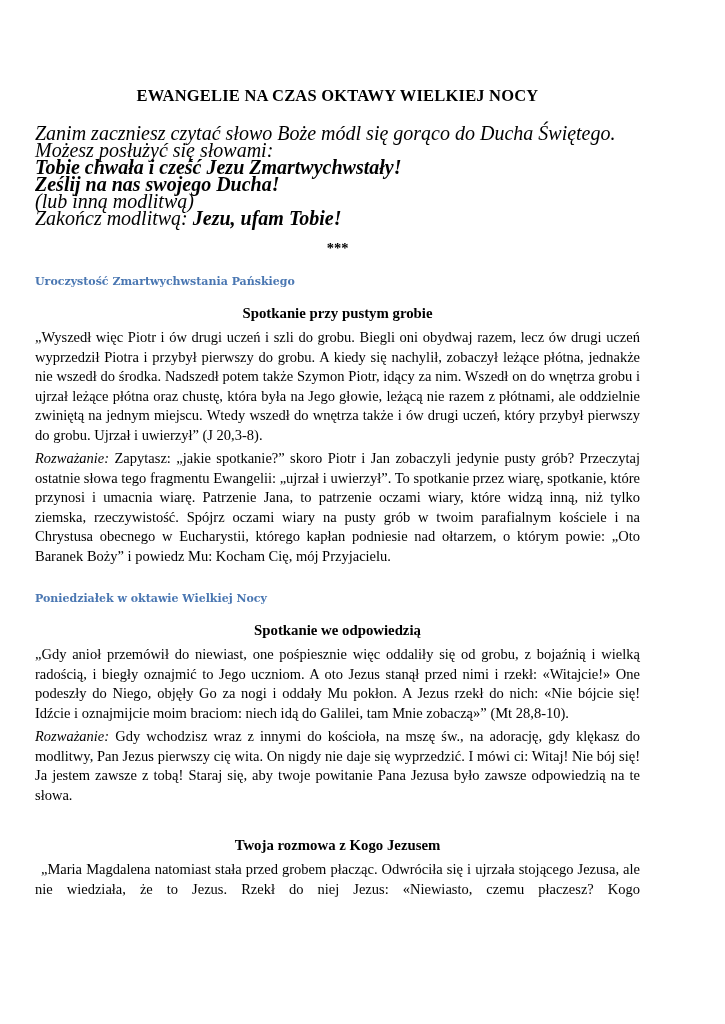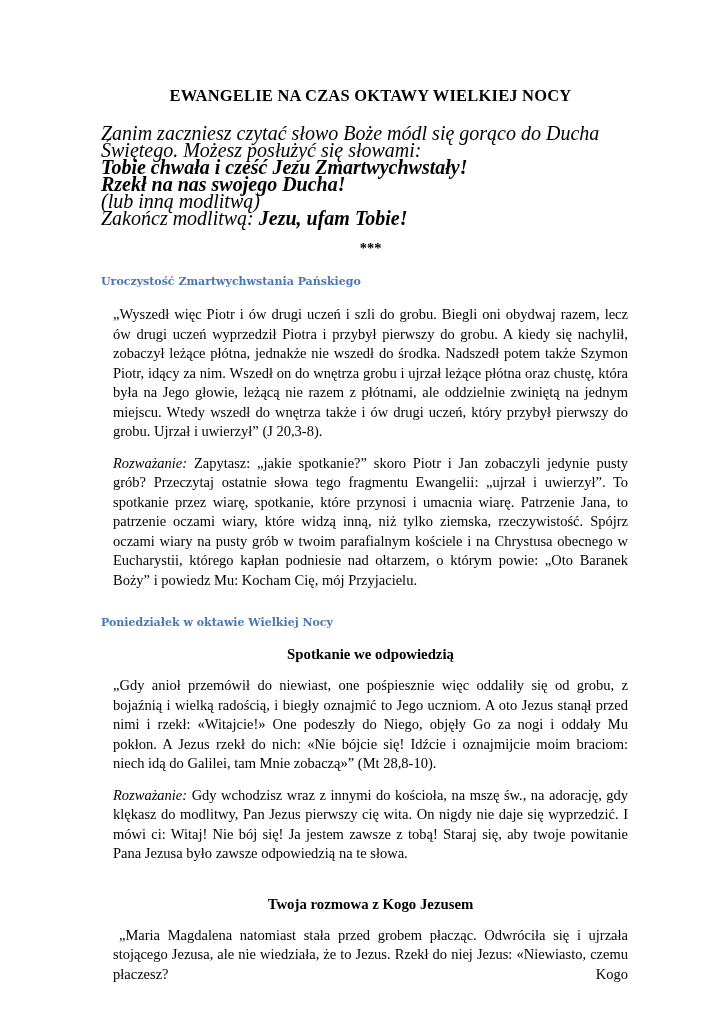--- a/index.html
+++ b/index.html
@@ -6,21 +6,21 @@
   body {
     width: 725px; height: 1024px;
     background: #ffffff;
     font-family: "Liberation Serif", serif;
     color: #000000;
     overflow: hidden;
   }
   .page {
     box-sizing: border-box;
     width: 725px; height: 988px;
-    padding: 86px 85px 0 101px;
+    padding: 86px 85px 0 35px;
     overflow: hidden;
   }
   .doc-title {
     font-size: 16.5px; font-weight: 700;
     text-align: center;
     margin: 0 0 20px 0;
     line-height: 19px;
     letter-spacing: 0.2px;
   }
   .intro {
@@ -48,46 +48,47 @@
   .meeting-title {
     font-size: 14.8px; font-weight: 700;
     text-align: center;
     margin: 10px 0 5px 0;
     line-height: 20px;
   }
   .body-par {
     font-size: 14.5px;
     line-height: 19.5px;
     text-align: justify;
-    margin: 12px;
+    margin: 0;
   }
   .meditation { margin-top: 4px; }
   .section { margin-top: 22px; }
   .indent-sm { text-indent: 6px; }
   .justify-last { text-align-last: justify; }
 </style>
 </head>
 <body>
 
 <div class="page">
 
   <h1 class="doc-title">EWANGELIE NA CZAS OKTAWY WIELKIEJ NOCY</h1>
 
   <div class="intro">
     <div><span class="it">Zanim zaczniesz czytać słowo Boże módl się gorąco do Ducha Świętego. Możesz posłużyć się słowami:</span></div>
     <div class="bit">Tobie chwała i cześć Jezu Zmartwychwstały!</div>
-    <div class="bit">Rzekł na nas swojego Ducha!</div>
+    <div class="bit">Ześlij na nas swojego Ducha!</div>
     <div class="it">(lub inną modlitwą)</div>
     <div><span class="it">Zakończ modlitwą: </span><span class="bit">Jezu, ufam Tobie!</span></div>
   </div>
 
   <div class="separator">***</div>
 
   <section class="section" style="margin-top:0;">
     <h2 class="day-heading">Uroczystość Zmartwychwstania Pańskiego</h2>
+    <h3 class="meeting-title">Spotkanie przy pustym grobie</h3>
     <p class="body-par">
       <span>„Wyszedł więc Piotr i ów drugi uczeń i szli do grobu. Biegli oni obydwaj razem, lecz ów drugi uczeń wyprzedził Piotra i przybył pierwszy do grobu. A kiedy się nachylił, zobaczył leżące płótna, jednakże nie wszedł do środka. Nadszedł potem także Szymon Piotr, idący za nim. Wszedł on do wnętrza grobu i ujrzał leżące płótna oraz chustę, która była na Jego głowie, leżącą nie razem z płótnami, ale oddzielnie zwiniętą na jednym miejscu. Wtedy wszedł do wnętrza także i ów drugi uczeń, który przybył pierwszy do grobu. Ujrzał i uwierzył”</span>
       <span>(J 20,3-8).</span>
     </p>
     <p class="body-par meditation">
       <em>Rozważanie:</em>
       <span>Zapytasz: „jakie spotkanie?” skoro Piotr i Jan zobaczyli jedynie pusty grób? Przeczytaj ostatnie słowa tego fragmentu Ewangelii: „ujrzał i uwierzył”. To spotkanie przez wiarę, spotkanie, które przynosi i umacnia wiarę. Patrzenie Jana, to patrzenie oczami wiary, które widzą inną, niż tylko ziemska, rzeczywistość. Spójrz oczami wiary na pusty grób w twoim parafialnym kościele i na Chrystusa obecnego w Eucharystii, którego kapłan podniesie nad ołtarzem, o którym powie: „Oto Baranek Boży” i powiedz Mu: Kocham Cię, mój Przyjacielu.</span>
     </p>
   </section>
 

